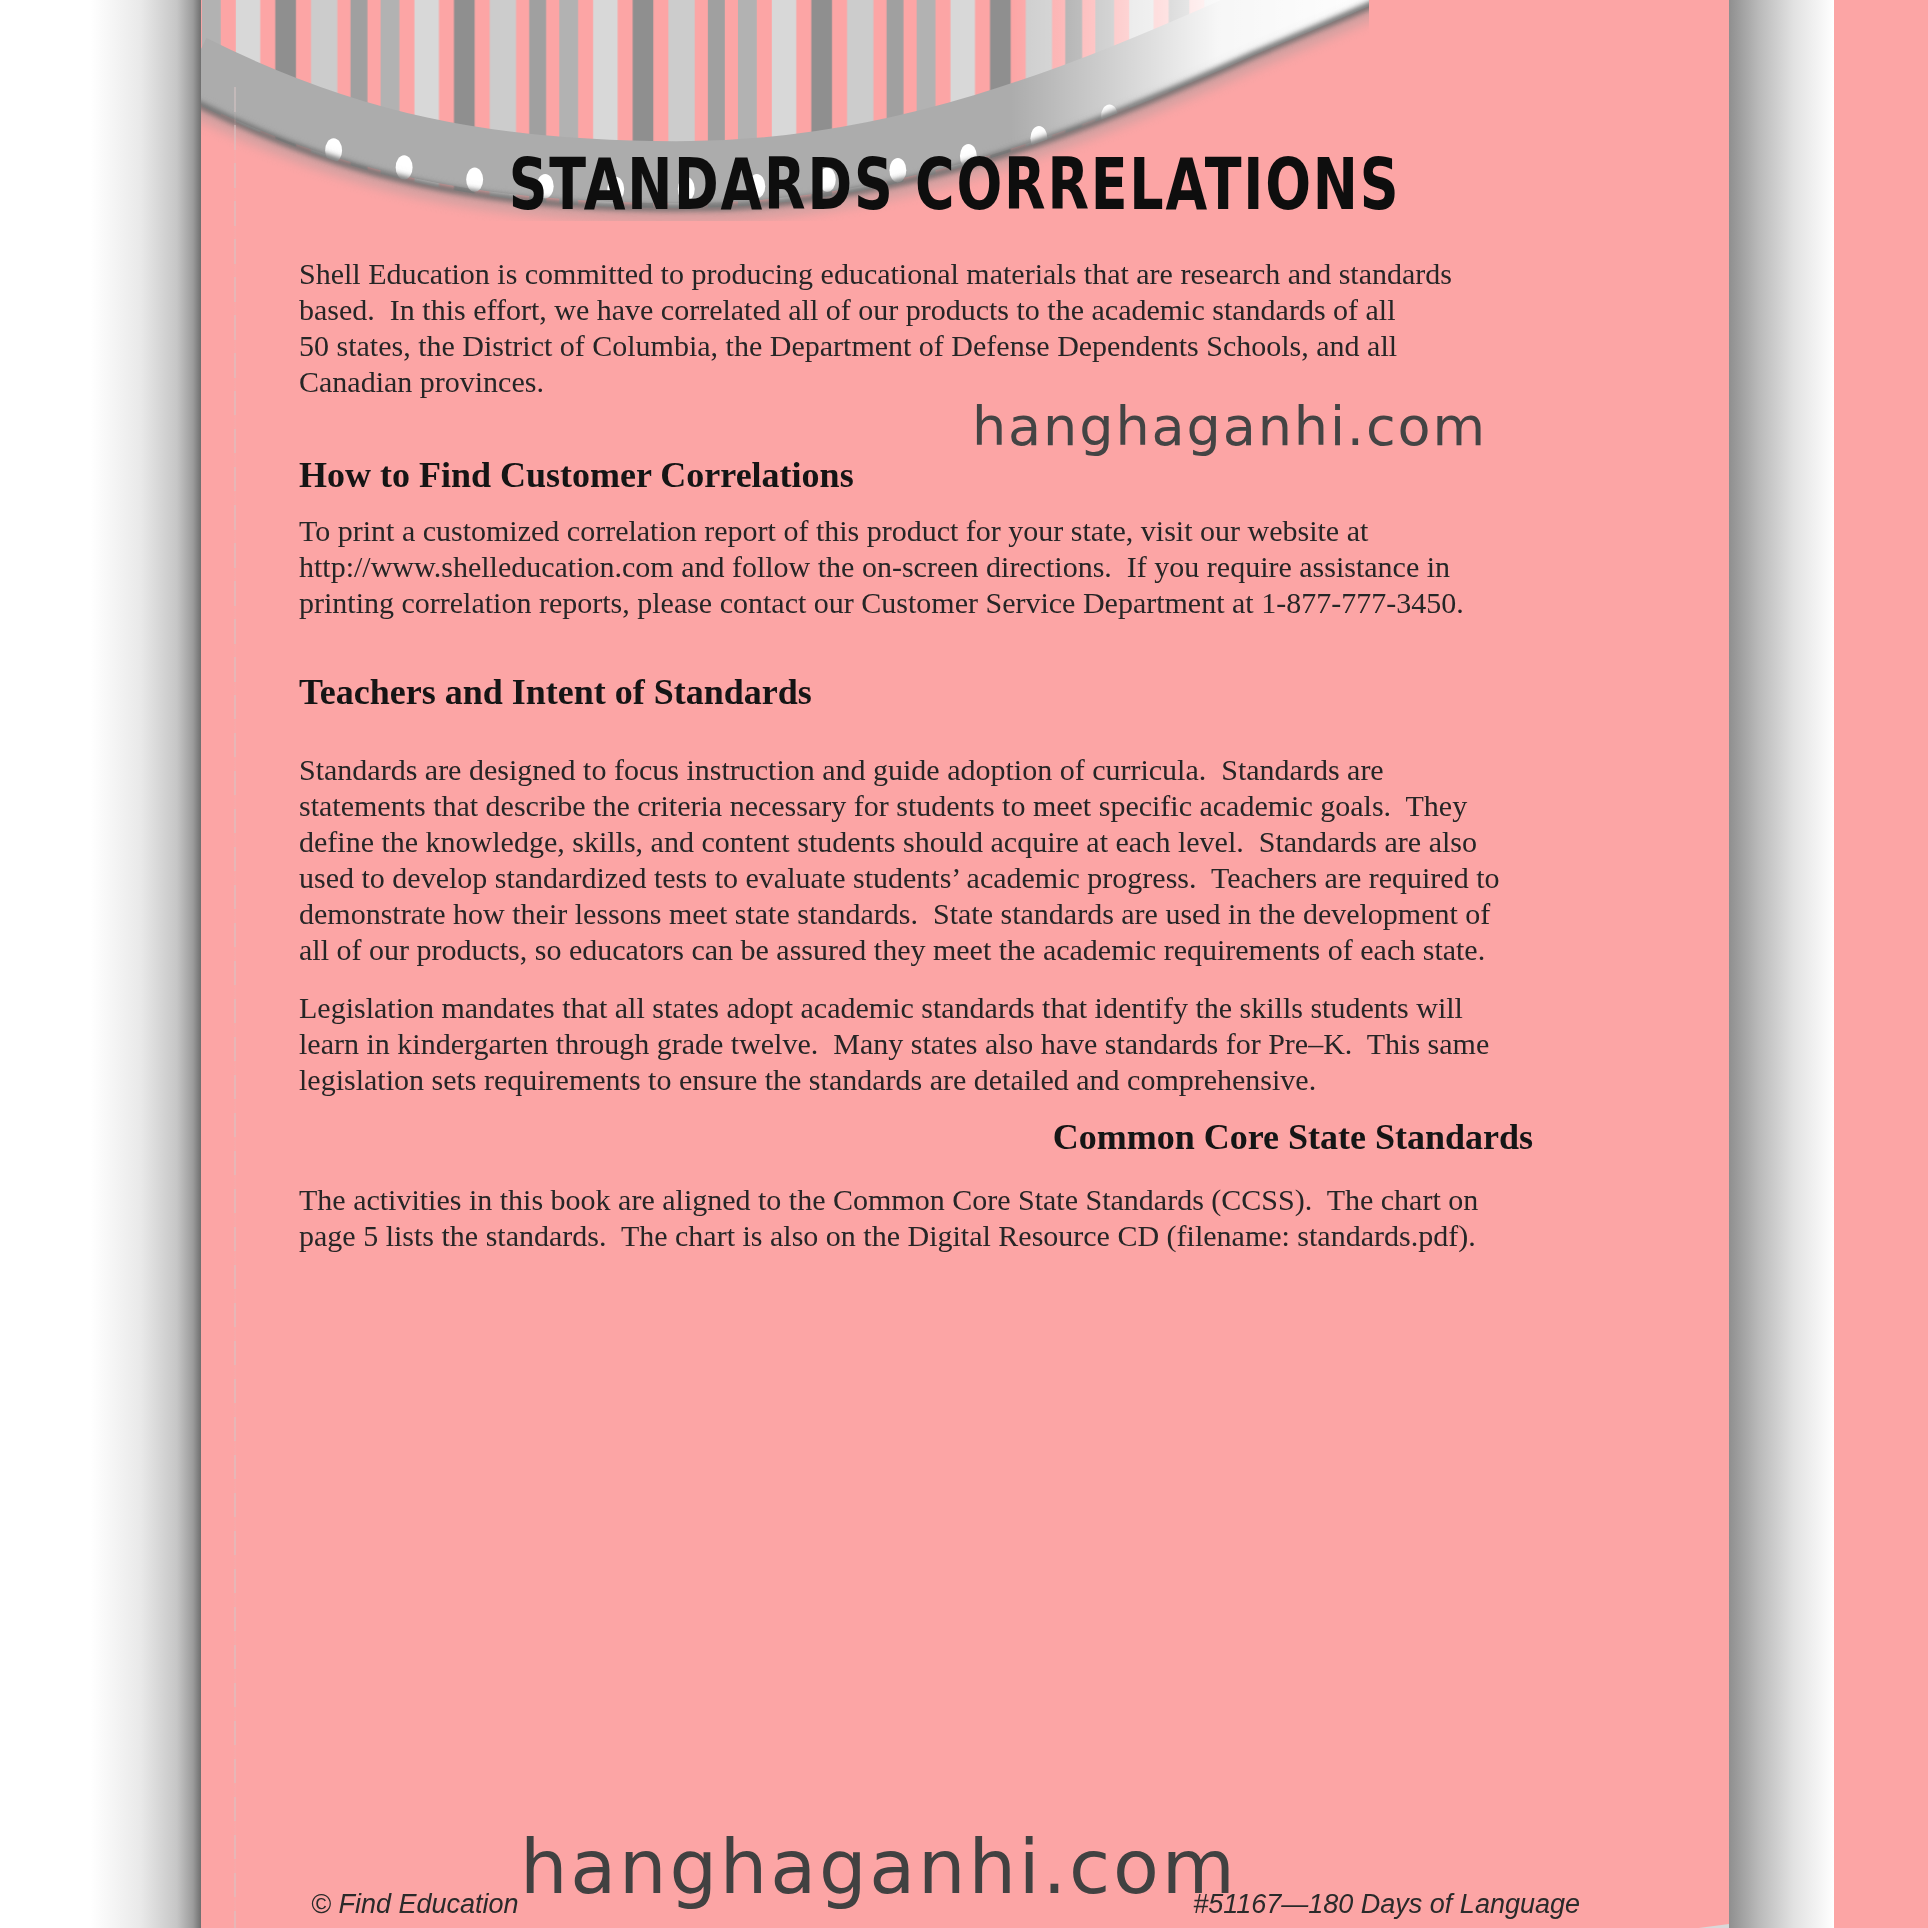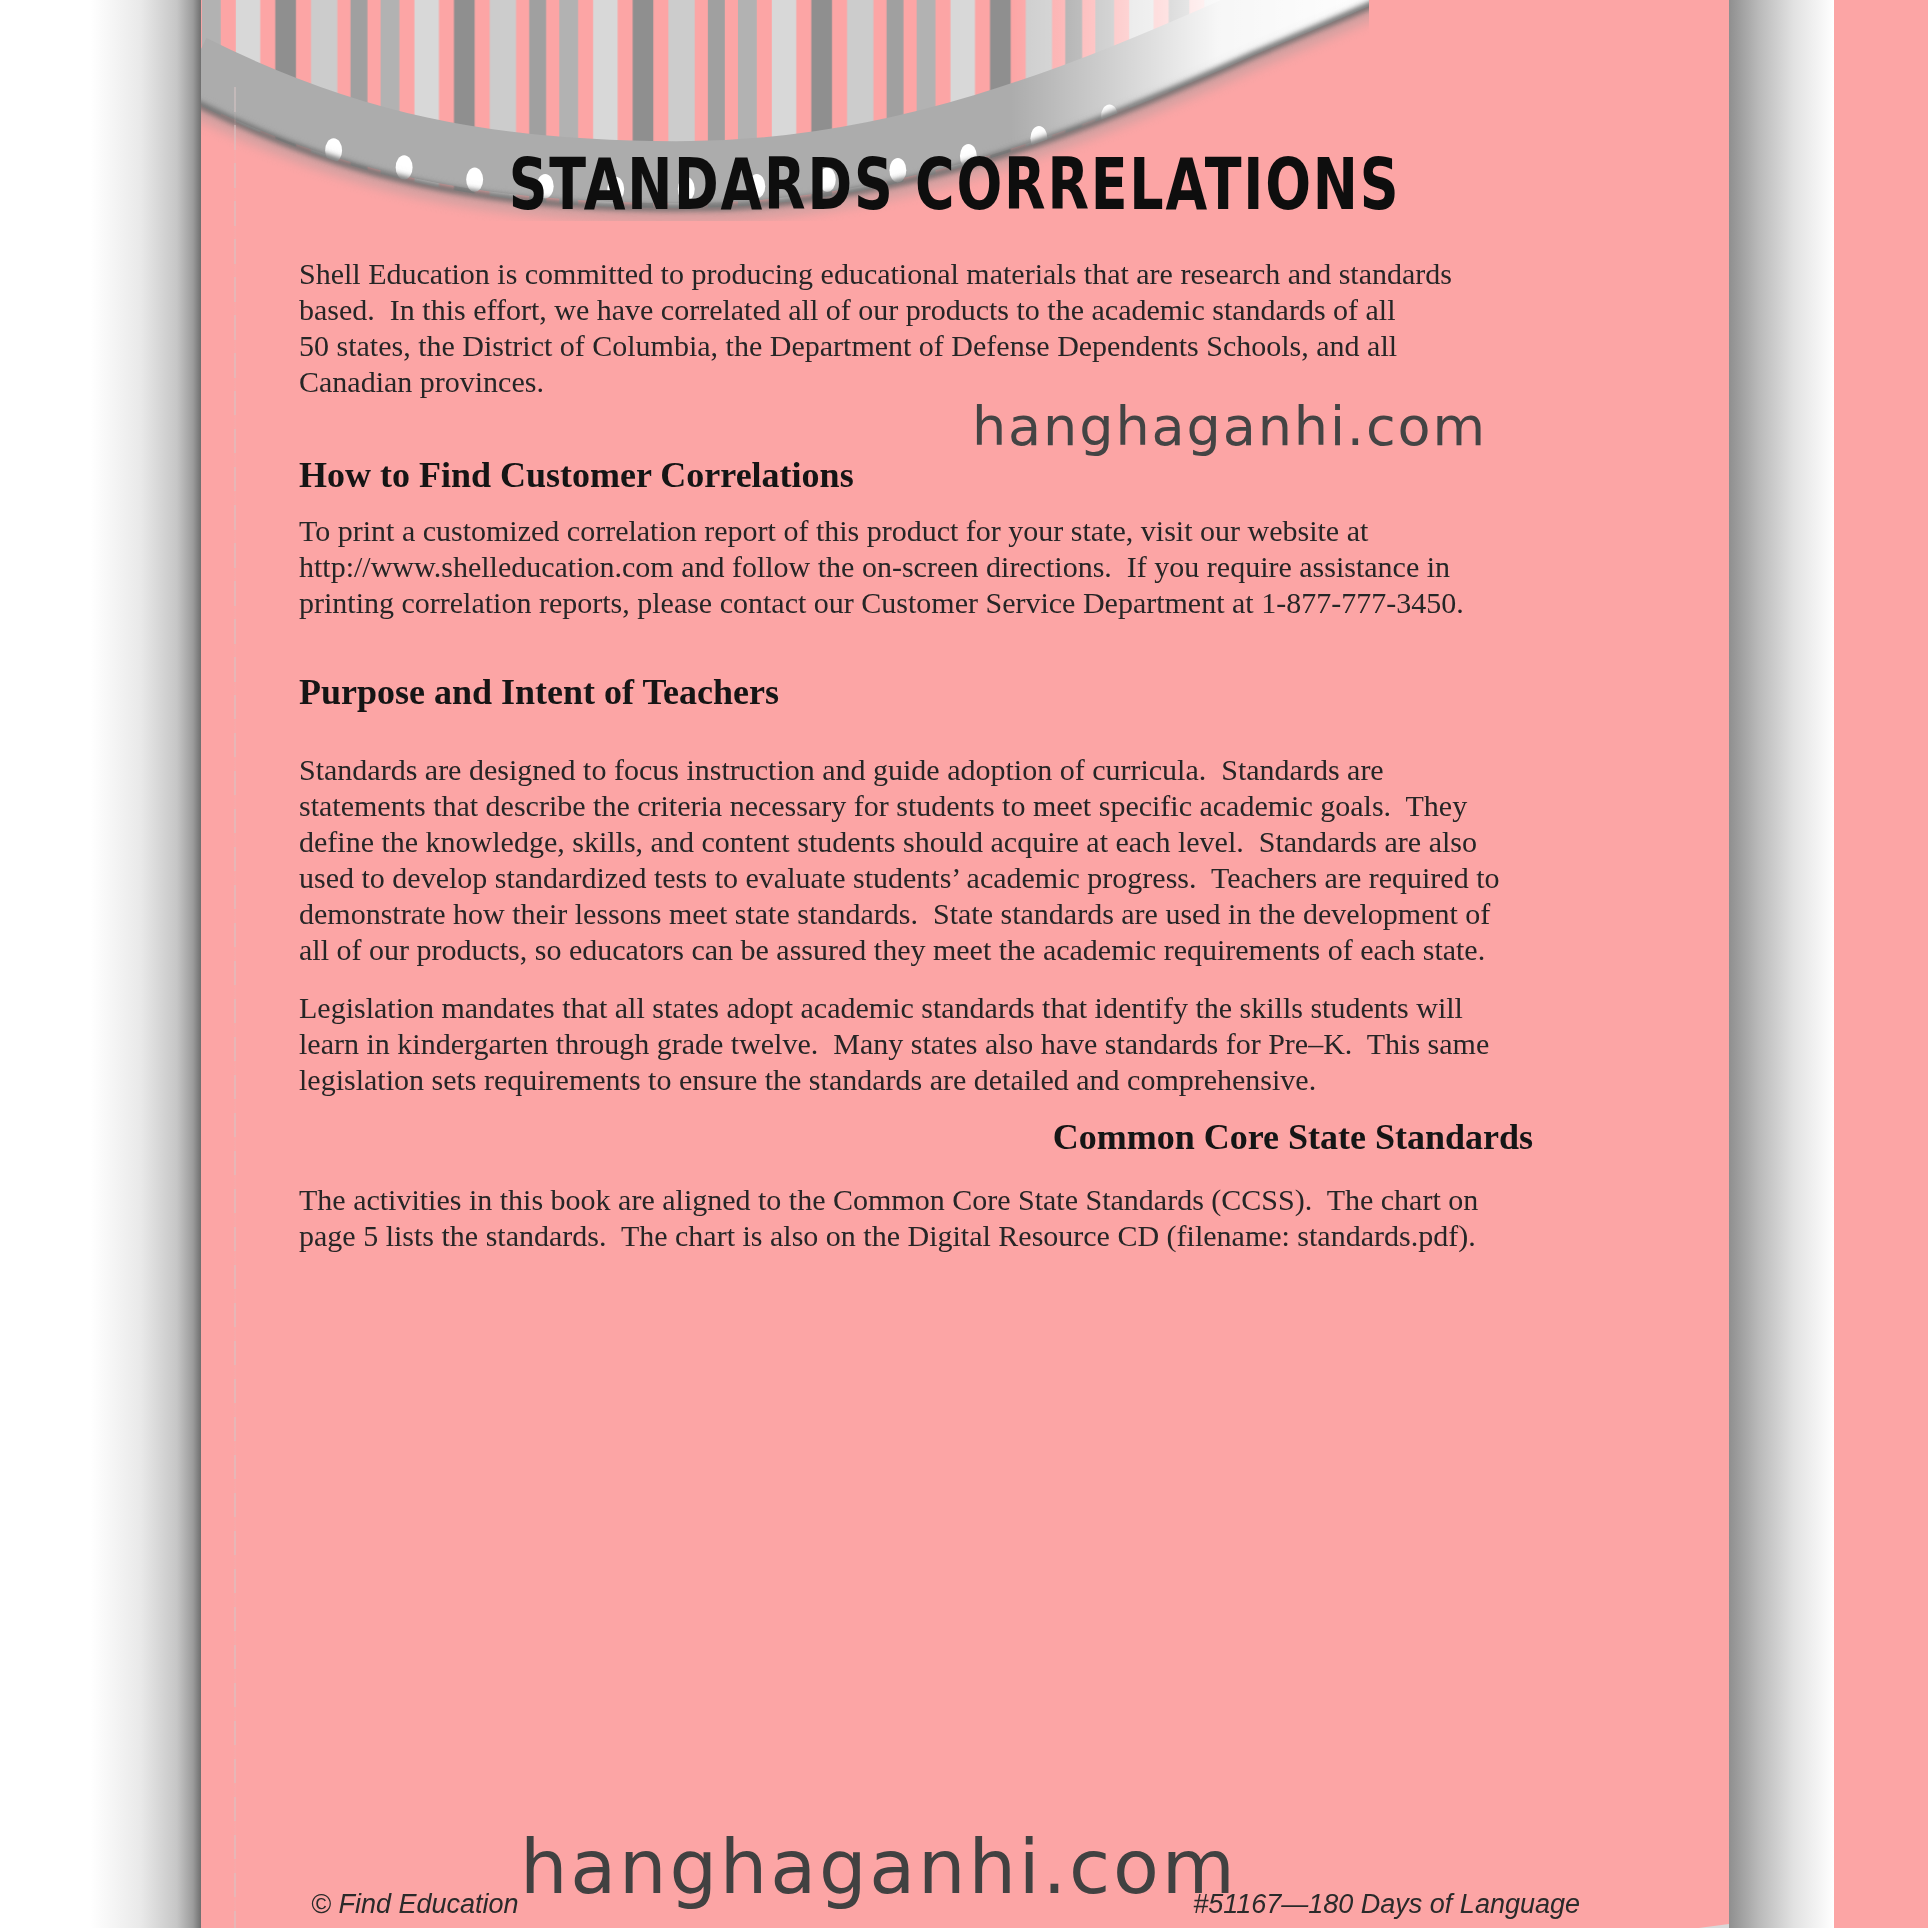--- a/index.html
+++ b/index.html
@@ -105,21 +105,21 @@
     <p class="para">Shell Education is committed to producing educational materials that are research and standards
 based.  In this effort, we have correlated all of our products to the academic standards of all
 50 states, the District of Columbia, the Department of Defense Dependents Schools, and all
 Canadian provinces.</p>
 
     <h2 class="sec-heading m-h1">How to Find Customer Correlations</h2>
     <p class="para m-p2">To print a customized correlation report of this product for your state, visit our website at
 http://www.shelleducation.com and follow the on-screen directions.  If you require assistance in
 printing correlation reports, please contact our Customer Service Department at 1-877-777-3450.</p>
 
-    <h2 class="sec-heading m-h2">Purpose and Intent of Teachers</h2>
+    <h2 class="sec-heading m-h2">Teachers and Intent of Standards</h2>
     <p class="para m-p4">Standards are designed to focus instruction and guide adoption of curricula.  Standards are
 statements that describe the criteria necessary for students to meet specific academic goals.  They
 define the knowledge, skills, and content students should acquire at each level.  Standards are also
 used to develop standardized tests to evaluate students’ academic progress.  Teachers are required to
 demonstrate how their lessons meet state standards.  State standards are used in the development of
 all of our products, so educators can be assured they meet the academic requirements of each state.</p>
     <p class="para m-p3">Legislation mandates that all states adopt academic standards that identify the skills students will
 learn in kindergarten through grade twelve.  Many states also have standards for Pre–K.  This same
 legislation sets requirements to ensure the standards are detailed and comprehensive.</p>
 

